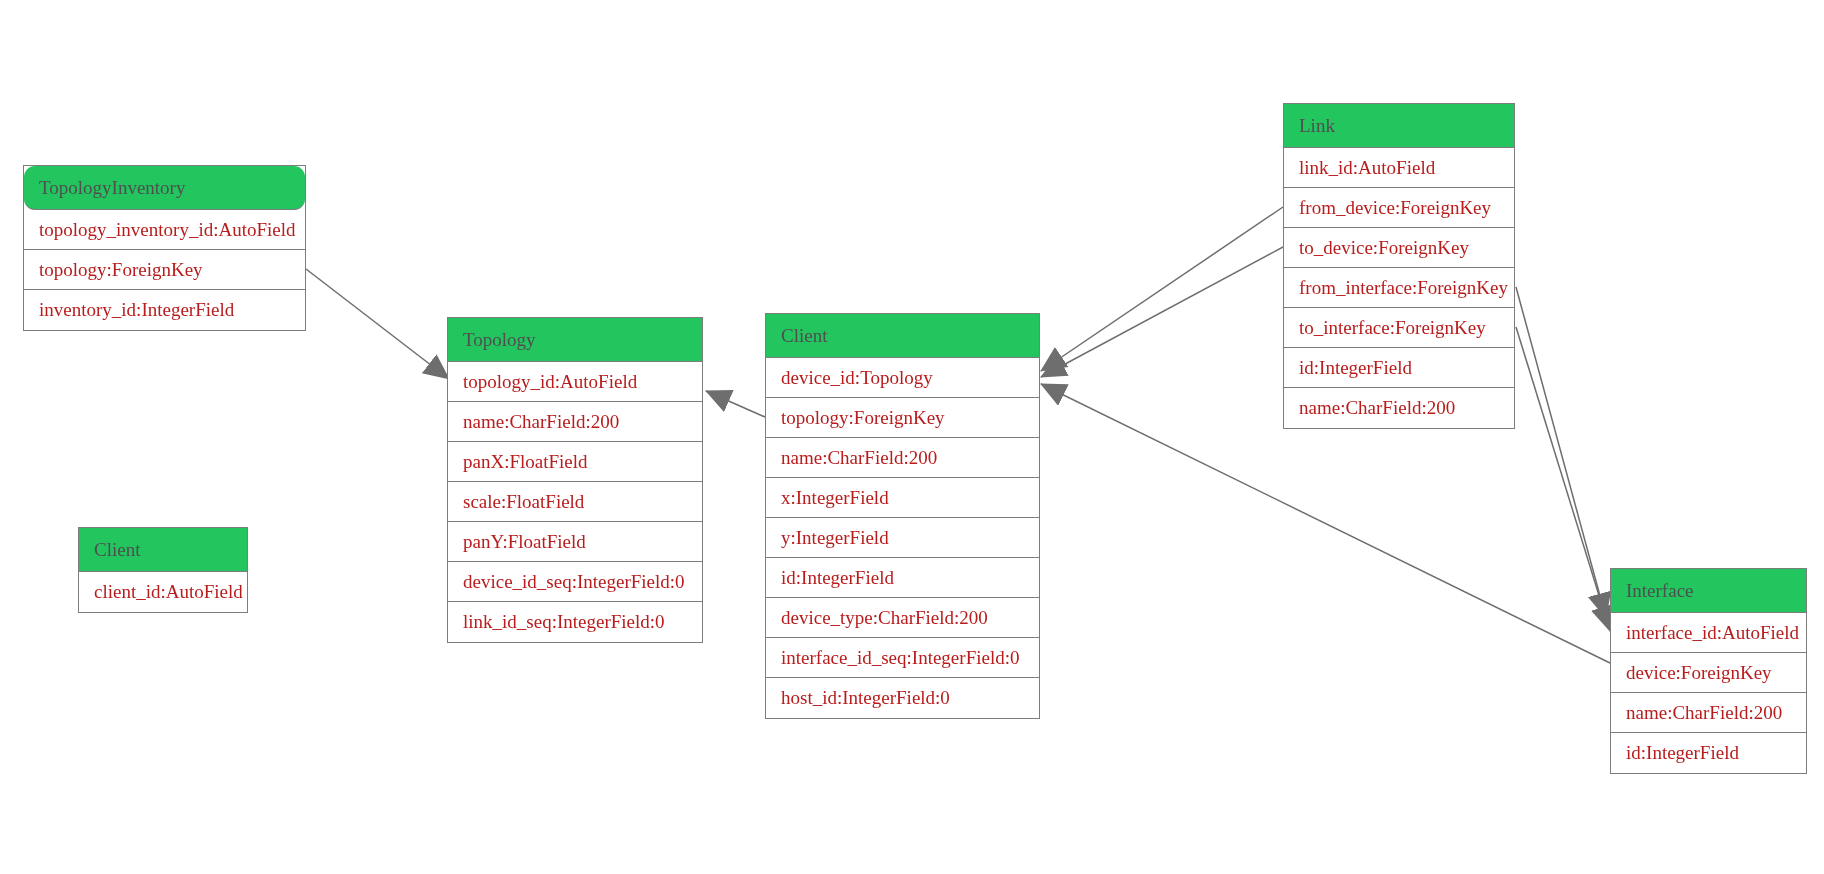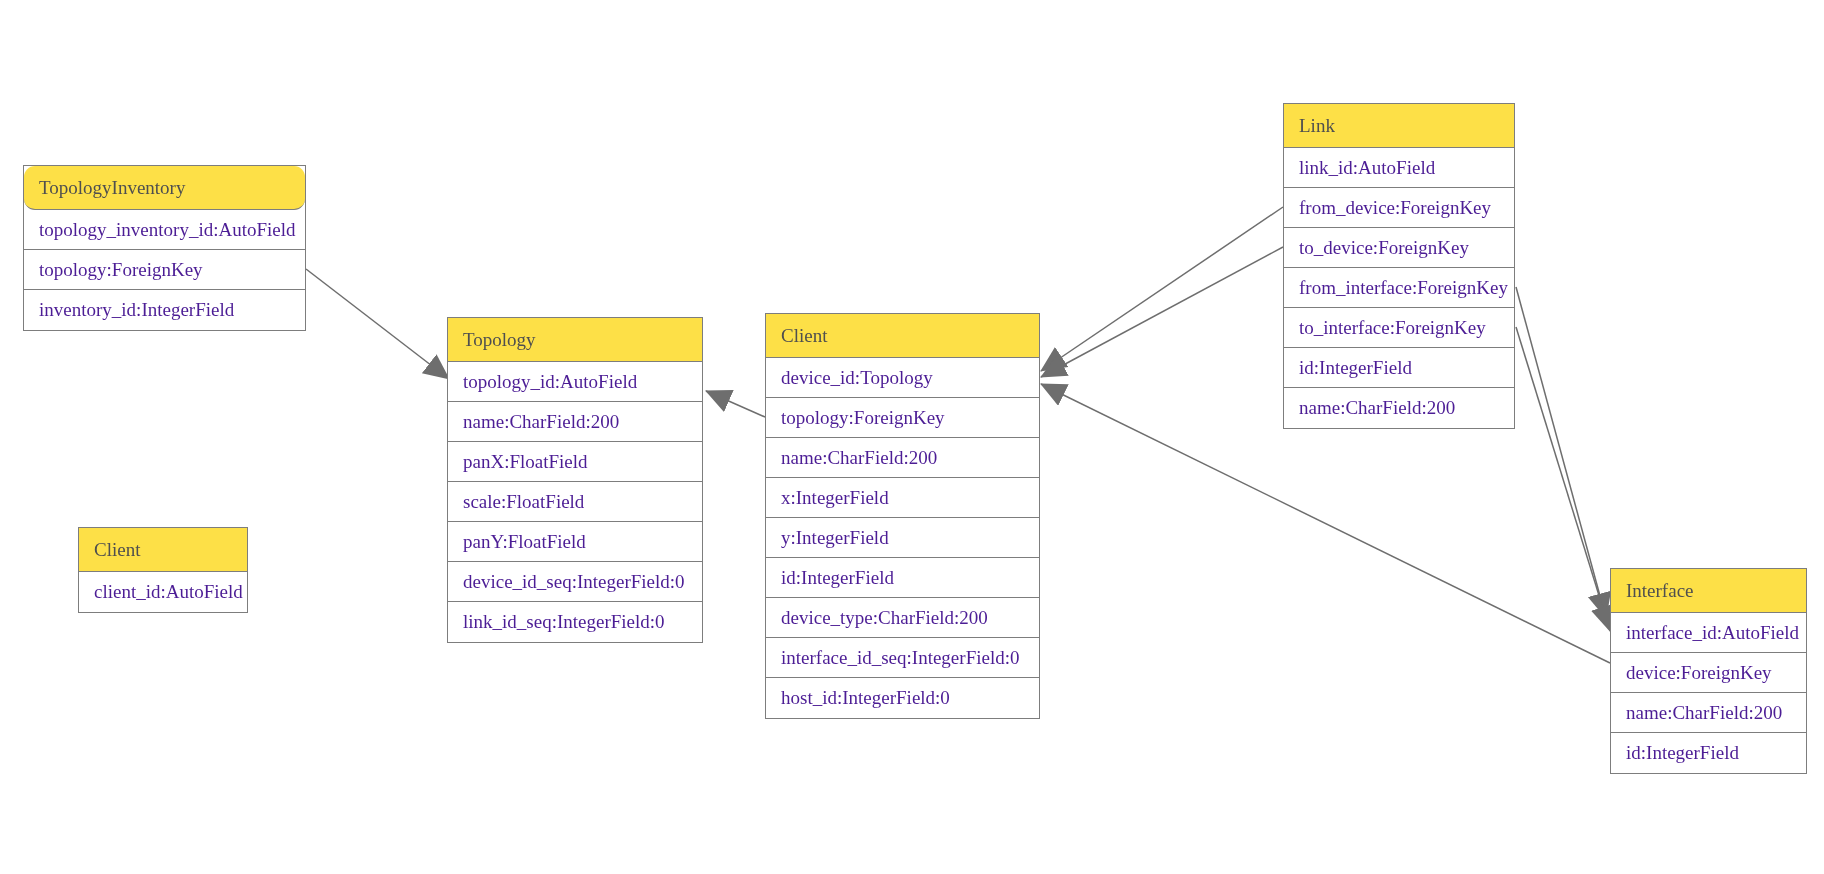--- a/index.html
+++ b/index.html
@@ -16,40 +16,40 @@
     font-family: "Liberation Serif", "DejaVu Serif", serif;
   }
   .entity {
     position: absolute;
     background: #ffffff;
     border: 1.5px solid #7d7d7d;
     box-sizing: border-box;
   }
   .entity-header {
     height: 44px;
-    background: #fde047;
+    background: #22c55e;
     border-bottom: 1.5px solid #7d7d7d;
     display: flex;
     align-items: center;
     padding: 0 15px;
     font-size: 19px;
     color: #4f4f4f;
     box-sizing: border-box;
     white-space: nowrap;
     overflow: hidden;
   }
   .entity-row {
     height: 40px;
     background: #ffffff;
     border-bottom: 1.5px solid #7d7d7d;
     display: flex;
     align-items: center;
     padding: 0 15px;
     font-size: 19px;
-    color: #4c1d95;
+    color: #b91c1c;
     box-sizing: border-box;
     white-space: nowrap;
     overflow: hidden;
   }
   .entity-row:last-child {
     border-bottom: none;
   }
   svg.connections {
     position: absolute;
     left: 0;

